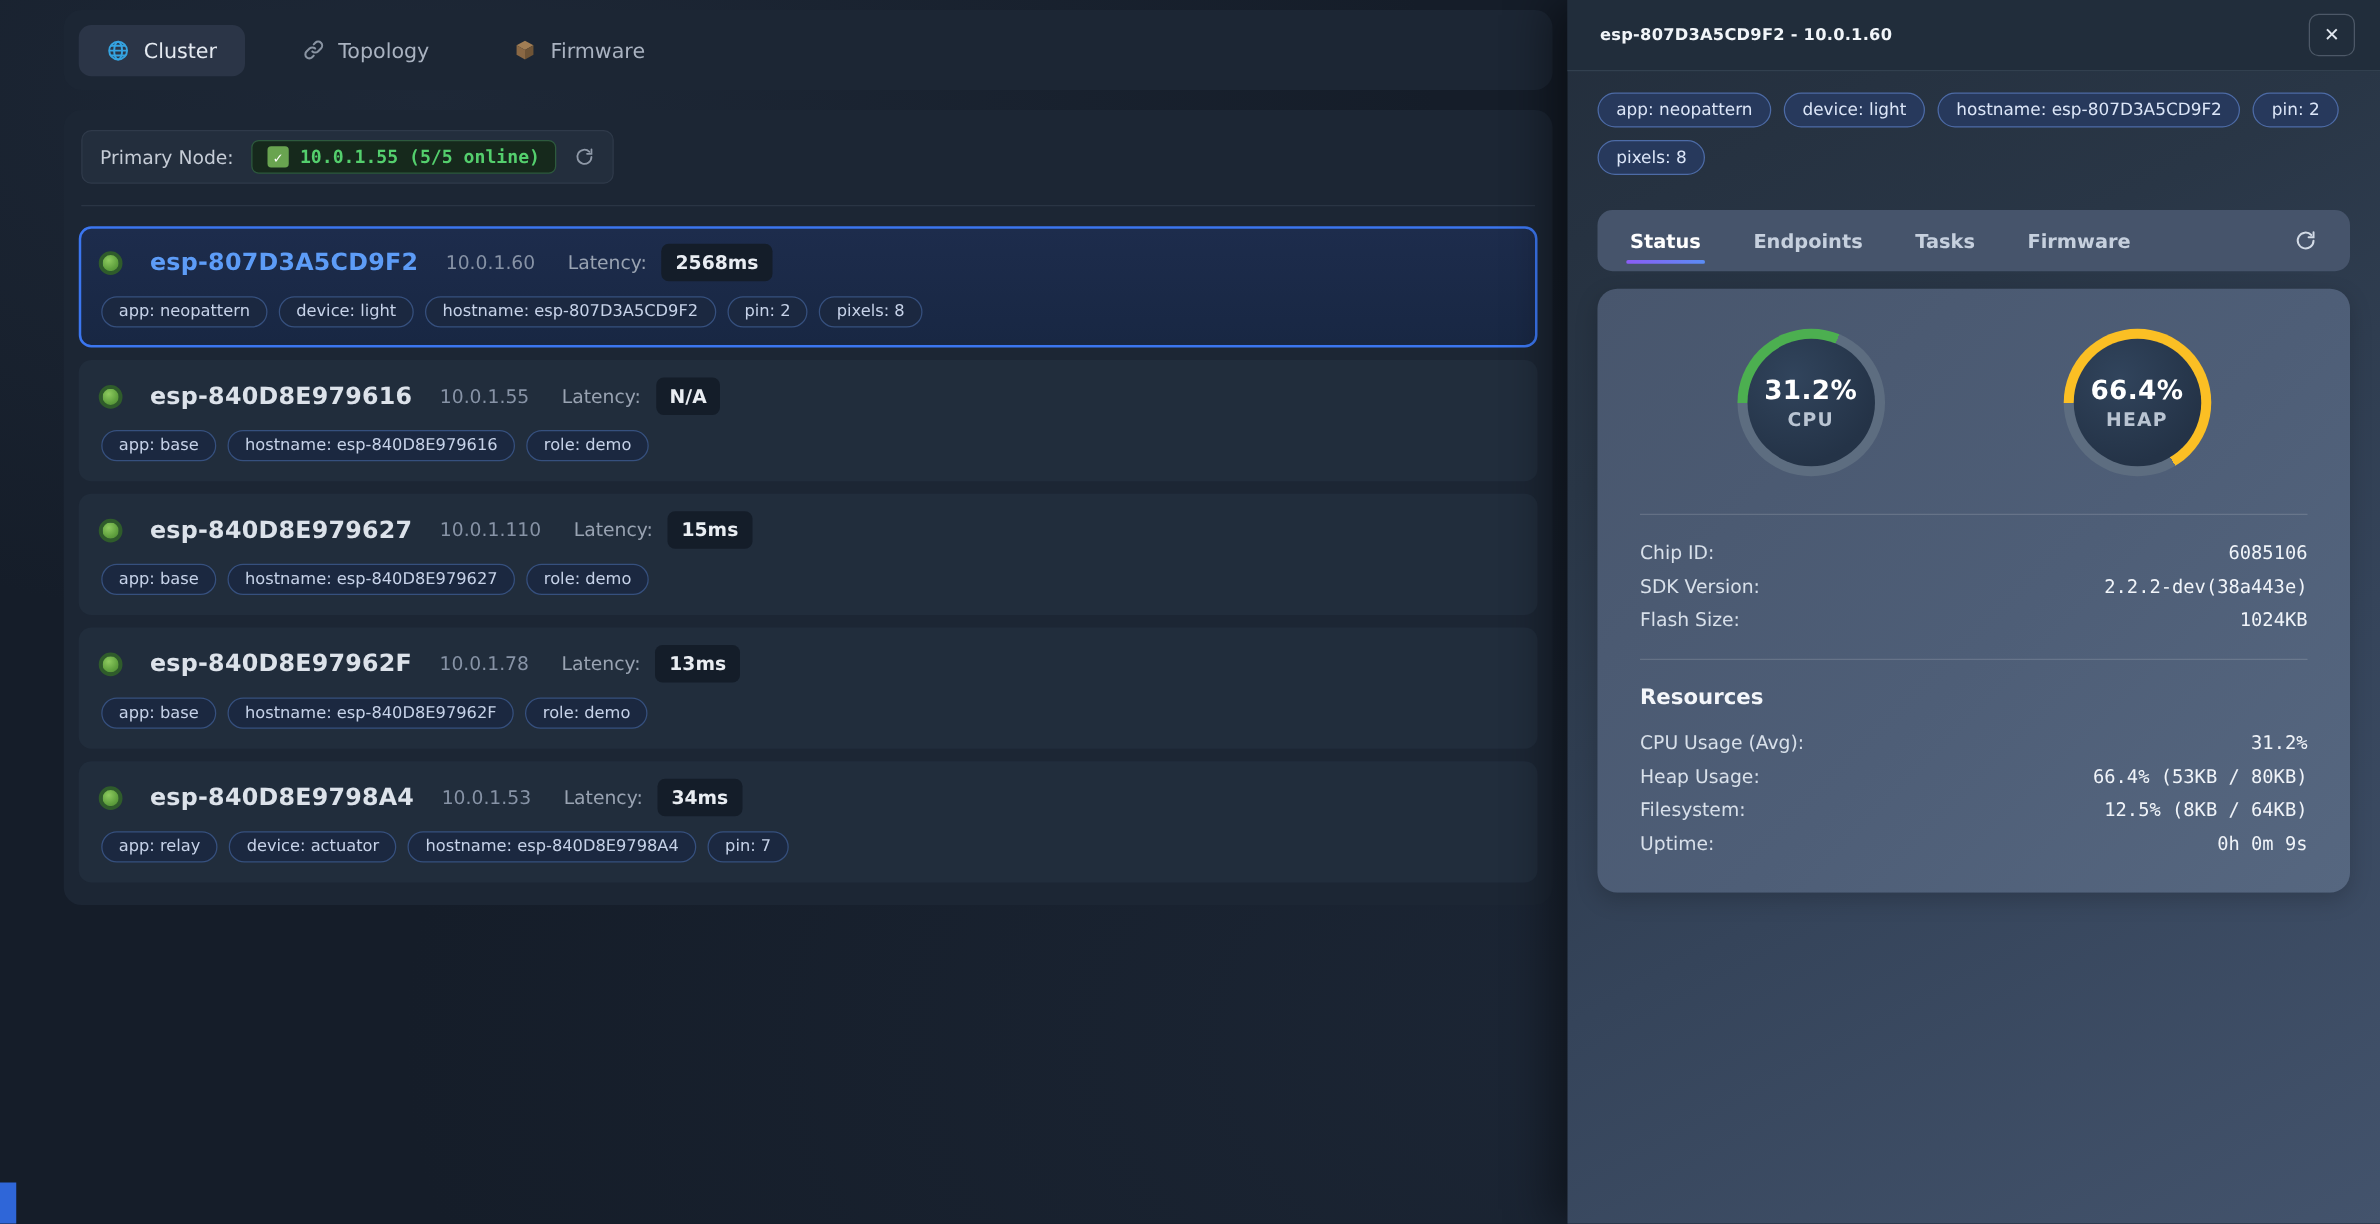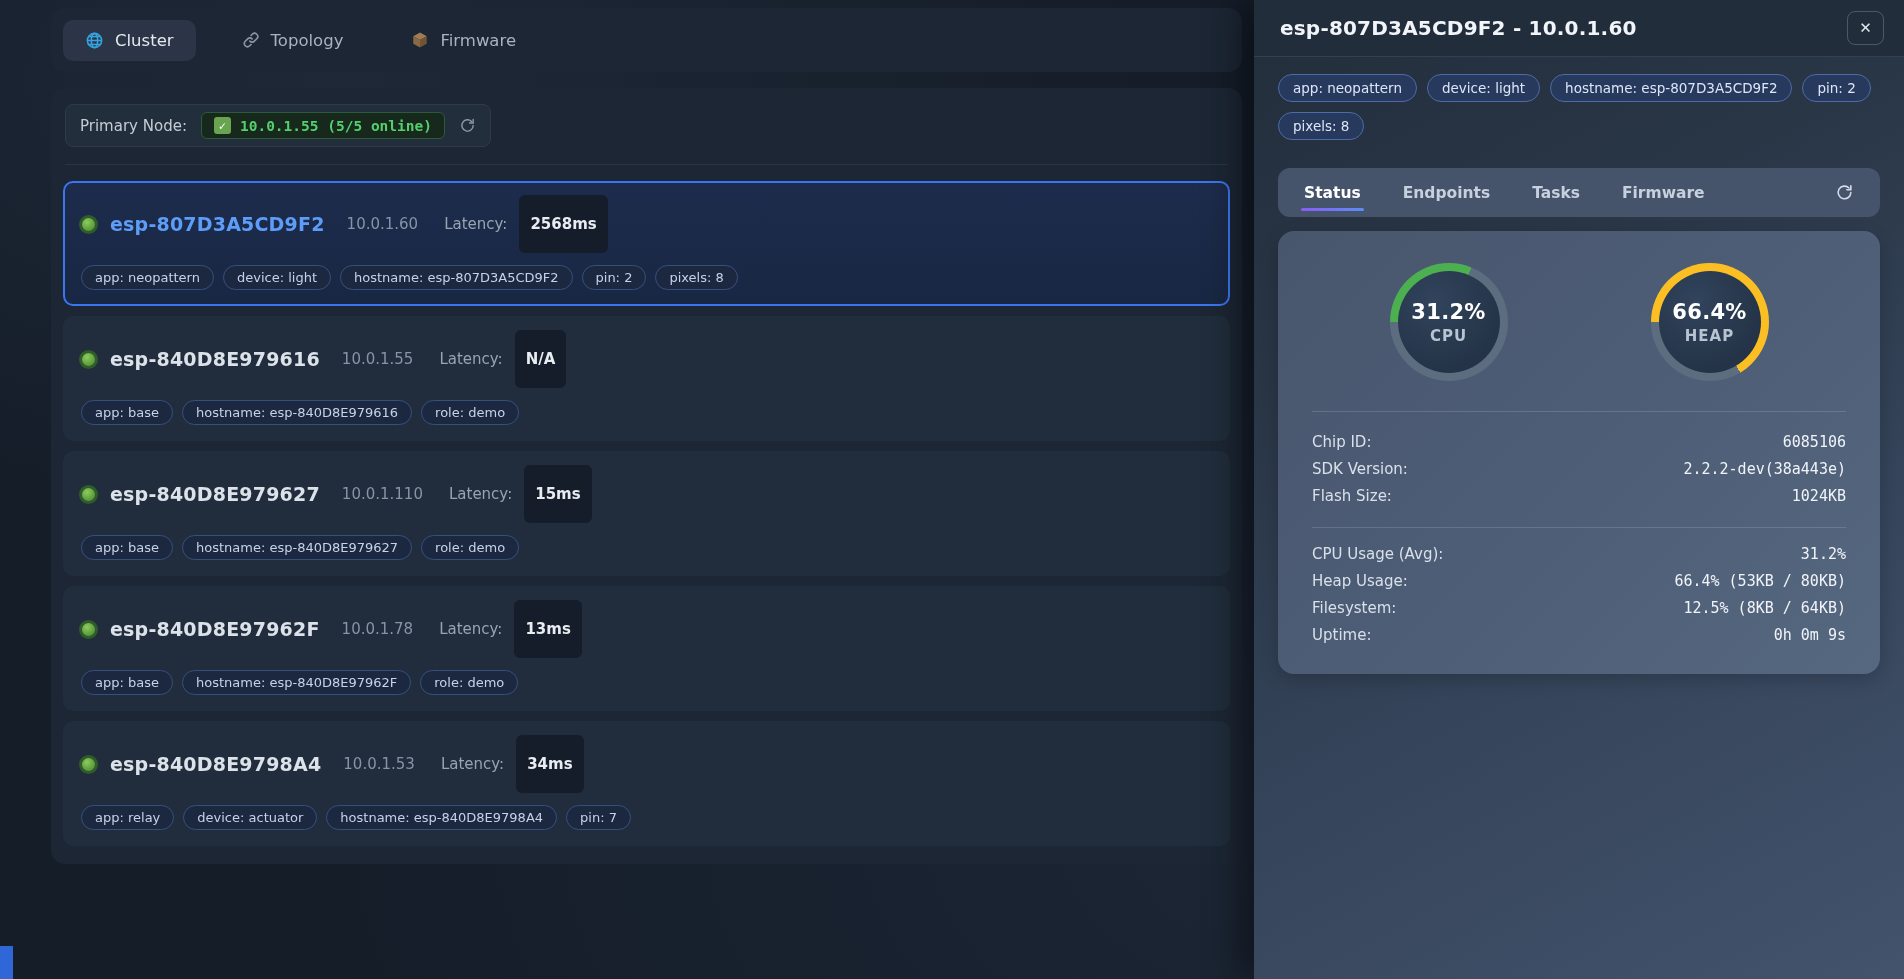--- a/index.html
+++ b/index.html
@@ -50,43 +50,43 @@
   .node-list{ margin-top:16px; display:flex; flex-direction:column; gap:10px; }
   .node-row{ background:#212d3c; border-radius:10px; padding:14px 16px 16px; cursor:pointer; }
   .node-row.selected{
     background:linear-gradient(180deg,#1d2c4c 0%, #182743 100%);
     border:2px solid #3b76f0; padding:12px 14px 14px;
   }
   .row-line1{ display:flex; align-items:center; }
   .status-dot{ width:19px; height:19px; border-radius:50%;
     background:radial-gradient(circle at 38% 32%, #8ecb5f, #61a23f 58%, #4b8631);
     border:3px solid #2f5c2b; flex:0 0 auto; }
-  .node-name{ font-size:19px; font-weight:bold; color:#dce2ea; margin-left:12px; letter-spacing:.2px; }
+  .node-name{ font-size:19px; font-weight:bold; color:#dce2ea; margin-left:22px; letter-spacing:.2px; }
   .node-row.selected .node-name{ color:#5d9cf7; }
   .node-ip{ font-size:15px; color:#8793a6; margin-left:22px; }
   .latency-label{ font-size:15px; color:#99a3b2; margin-left:26px; }
-  .latency-badge{ margin-left:12px; background:#141d29; border-radius:6px; padding:20px 11px;
+  .latency-badge{ margin-left:12px; background:#141d29; border-radius:6px; padding:6px 11px;
     font-size:15px; font-weight:bold; color:#e9edf2; }
   .row-tags{ display:flex; flex-wrap:wrap; gap:9px; margin-top:12px; margin-left:2px; }
   .tag-pill{
     background:#1b2840; border:1px solid #36507e; color:#c6d2e8;
     border-radius:999px; padding:4px 13px; font-size:13px; white-space:nowrap;
   }
 
   
   .panel{
     position:absolute; right:0; top:0; width:650px; height:979px;
     background:linear-gradient(152deg, #232e3c 0%, #293646 30%, #35445a 62%, #43536c 100%);
     box-shadow:-14px 0 34px rgba(0,0,0,.45);
   }
   .panel-header{
     height:57px; background:#212d3b; border-bottom:1px solid #32404f;
     display:flex; align-items:center; justify-content:space-between; padding:0 20px 0 26px;
   }
-  .panel-title{ font-size:20px; font-weight:bold; color:#f1f5f9; letter-spacing:.2px; }
+  .panel-title{ font-size:13px; font-weight:bold; color:#f1f5f9; letter-spacing:.2px; }
   .close-btn{ width:37px; height:34px; border:1px solid rgba(130,142,158,.45); border-radius:8px;
     background:transparent; color:#e2e8f0; font-size:15px; display:flex; align-items:center;
     justify-content:center; cursor:pointer; }
   .panel-tags{ padding:17px 24px 6px; display:flex; flex-wrap:wrap; gap:10px; }
   .panel-tags .tag-pill{ background:#27395c; border-color:#4d6ba6; color:#dce6f8; font-size:13.5px; padding:5px 14px; }
 
   .panel-tabs{
     margin:22px 24px 0; height:49px; background:#46546b; border-radius:12px;
     display:flex; align-items:stretch; padding:0 26px;
   }
@@ -326,20 +326,21 @@
         <span class="detail-value">2.2.2-dev(38a443e)</span>
       </div>
       <div class="detail-row">
         <span class="detail-label">Flash Size:</span>
         <span class="detail-value">1024KB</span>
       </div>
     </div>
 
     <hr class="card-divider" style="margin-top:18px">
 
+    <div class="resources-heading">Resources</div>
 
     <div class="resource-list">
       <div class="detail-row">
         <span class="detail-label">CPU Usage (Avg):</span>
         <span class="detail-value">31.2%</span>
       </div>
       <div class="detail-row">
         <span class="detail-label">Heap Usage:</span>
         <span class="detail-value">66.4% (53KB / 80KB)</span>
       </div>

